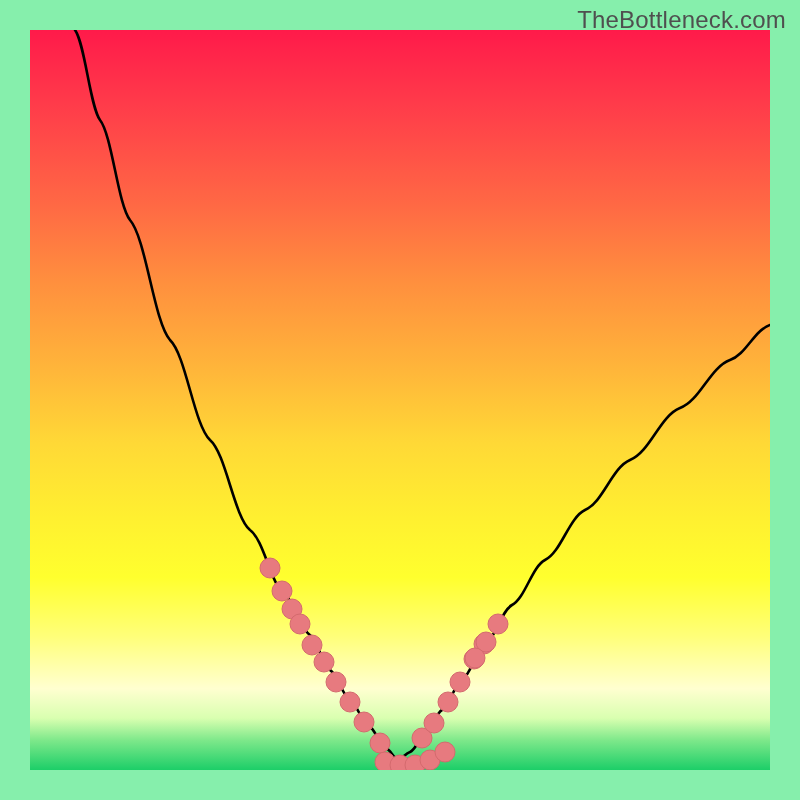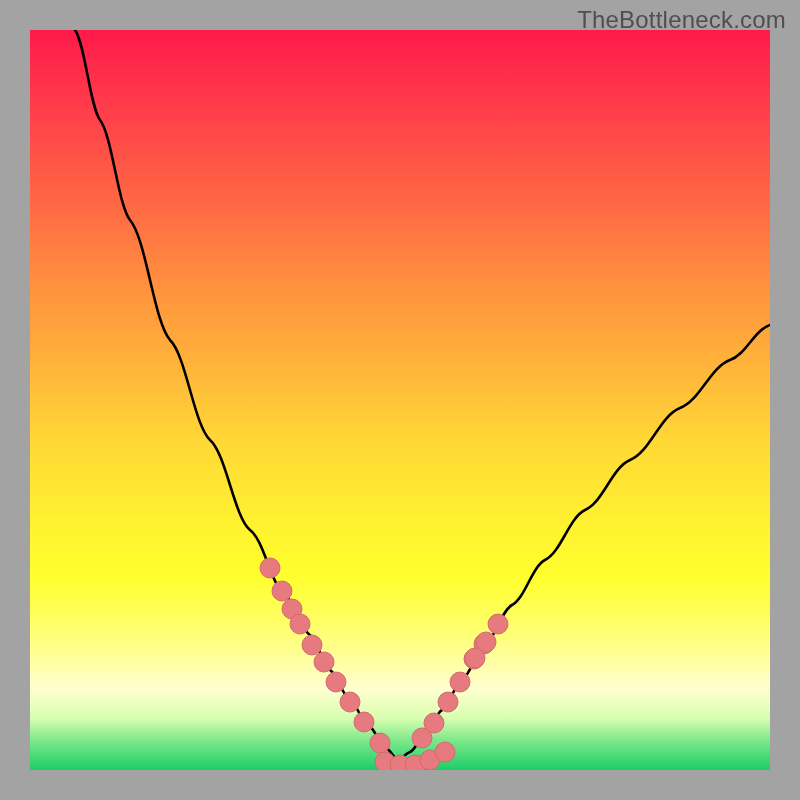--- a/index.html
+++ b/index.html
@@ -10,21 +10,21 @@
     background: #000;
     overflow: hidden;
     font-family: Arial, Helvetica, sans-serif;
   }
   .frame {
     position: absolute;
     left: 0;
     top: 0;
     width: 800px;
     height: 800px;
-    background: #a3a3a3;
+    background: #86efac;
   }
   .plot {
     position: absolute;
     left: 30px;
     top: 30px;
     width: 740px;
     height: 740px;
     background: linear-gradient(to bottom,
       #ff1a4a 0%,
       #ff3b4a 10%,

